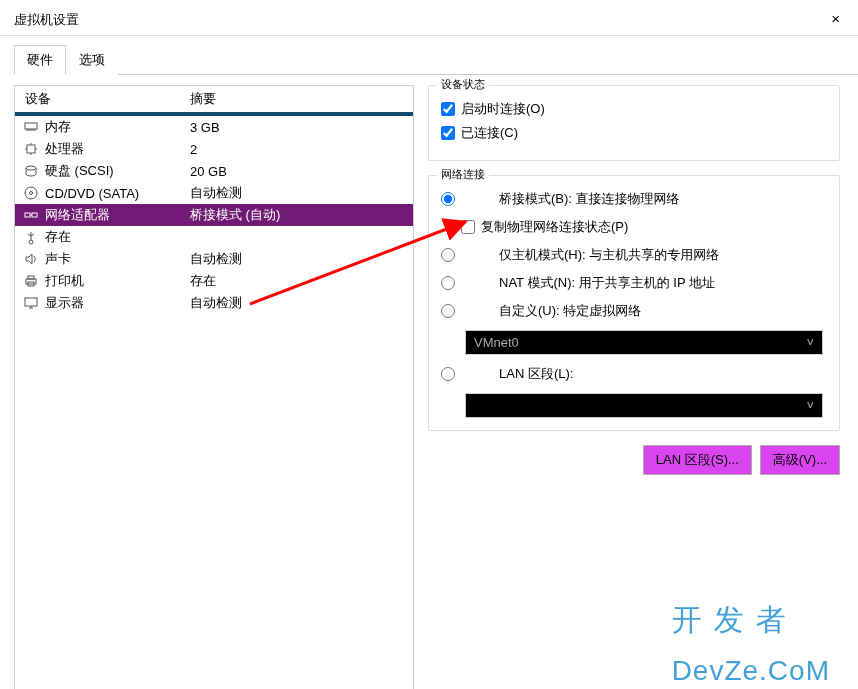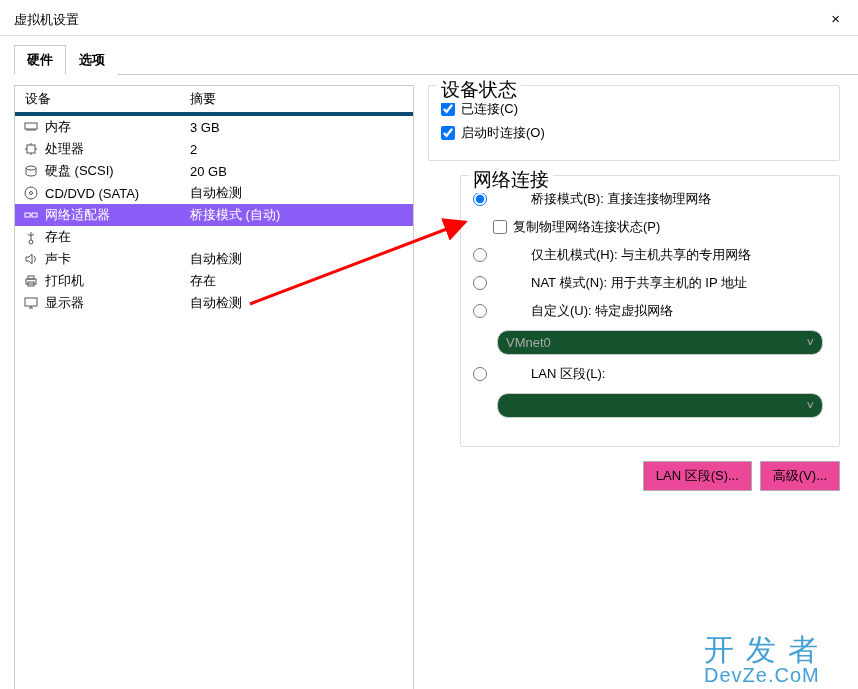--- a/index.html
+++ b/index.html
@@ -29,21 +29,20 @@
     .titlebar .close {
       font-size: 15px;
       cursor: pointer;
       padding: 2px 6px;
     }
     .tabs {
       display: flex;
       margin: 8px 0 0 14px;
       border-bottom: 1px solid #ccc;
       position: relative;
-      font-weight: bold;
     }
     .tab {
       padding: 5px 12px;
       cursor: pointer;
       background: #fff;
       border: 1px solid transparent;
       border-bottom: none;
       position: relative;
       top: 1px;
     }
@@ -75,21 +74,21 @@
     .col-summary {
       flex: 1;
     }
     .device-row {
       display: flex;
       align-items: center;
       padding: 2px 0;
       cursor: pointer;
     }
     .device-row.selected {
-      background: #8b5cf6;
+      background: #701a75;
       color: #fff;
     }
     .device-row .icon {
       width: 16px;
       height: 16px;
       margin: 0 6px 0 8px;
       display: inline-flex;
       align-items: center;
       justify-content: center;
     }
@@ -110,21 +109,21 @@
       padding: 14px 12px 12px 12px;
       margin-bottom: 14px;
       position: relative;
     }
     .group-title {
       position: absolute;
       top: -9px;
       left: 8px;
       background: #fff;
       padding: 0 4px;
-      font-size: 19px;
+      font-size: 11px;
     }
     .check-row {
       display: flex;
       align-items: center;
       margin-bottom: 6px;
       cursor: pointer;
     }
     .check-row input[type="checkbox"] {
       width: 14px;
       height: 14px;
@@ -154,33 +153,32 @@
       padding: 4px 8px;
       background: #f0f0f0;
       border: 1px solid #ccc;
       color: #888;
       margin-bottom: 10px;
       display: flex;
       justify-content: space-between;
       align-items: center;
     }
     .dropdown.disabled {
-      background: #14532d;
+      background: #000000;
       color: #aaa;
-      border-radius: 11px;
     }
     .button-row {
       display: flex;
       justify-content: flex-end;
       gap: 8px;
       margin-top: 8px;
     }
     .btn {
       padding: 5px 12px;
-      background: #ec4899;
+      background: #d946ef;
       border: 1px solid #adadad;
       cursor: pointer;
       font-size: 13px;
     }
     .arrow-annotation {
       position: absolute;
       pointer-events: none;
       z-index: 100;
     }
     .watermark {
@@ -192,22 +190,23 @@
       opacity: 0.82;
       pointer-events: none;
       line-height: 1;
     }
     .watermark .line1 {
       font-size: 30px;
       letter-spacing: 12px;
       font-weight: normal;
     }
     .watermark .line2 {
-      font-size: 20px;
+      font-size: 28px;
       letter-spacing: 1px;
+      margin-top: 22px;
     }
     svg.icon-svg {
       width: 16px;
       height: 16px;
     }
   </style>
 </head>
 <body>
 
 <div class="titlebar">
@@ -328,29 +327,29 @@
       <span class="name">显示器</span>
       <span class="summary">自动检测</span>
     </div>
   </div>
 
   <div class="right-panel">
     <div class="group">
       <div class="group-title">设备状态</div>
       <label class="check-row">
         <input type="checkbox" checked="" style="">
-        <span>已连接(C)</span>
+        <span>启动时连接(O)</span>
       </label>
       <label class="check-row">
         <input type="checkbox" checked="" style="">
-        <span>启动时连接(O)</span>
-      </label>
-    </div>
-
-    <div class="group" style="padding-bottom:18px;margin-left:32px;">
+        <span>已连接(C)</span>
+      </label>
+    </div>
+
+    <div class="group" style="padding-bottom:2px;">
       <div class="group-title">网络连接</div>
 
       <label class="radio-row">
         <input type="radio" name="net" checked="" style="">
         <span>桥接模式(B): 直接连接物理网络</span>
       </label>
       <label class="check-row indent">
         <input type="checkbox" style="">
         <span>复制物理网络连接状态(P)</span>
       </label>

